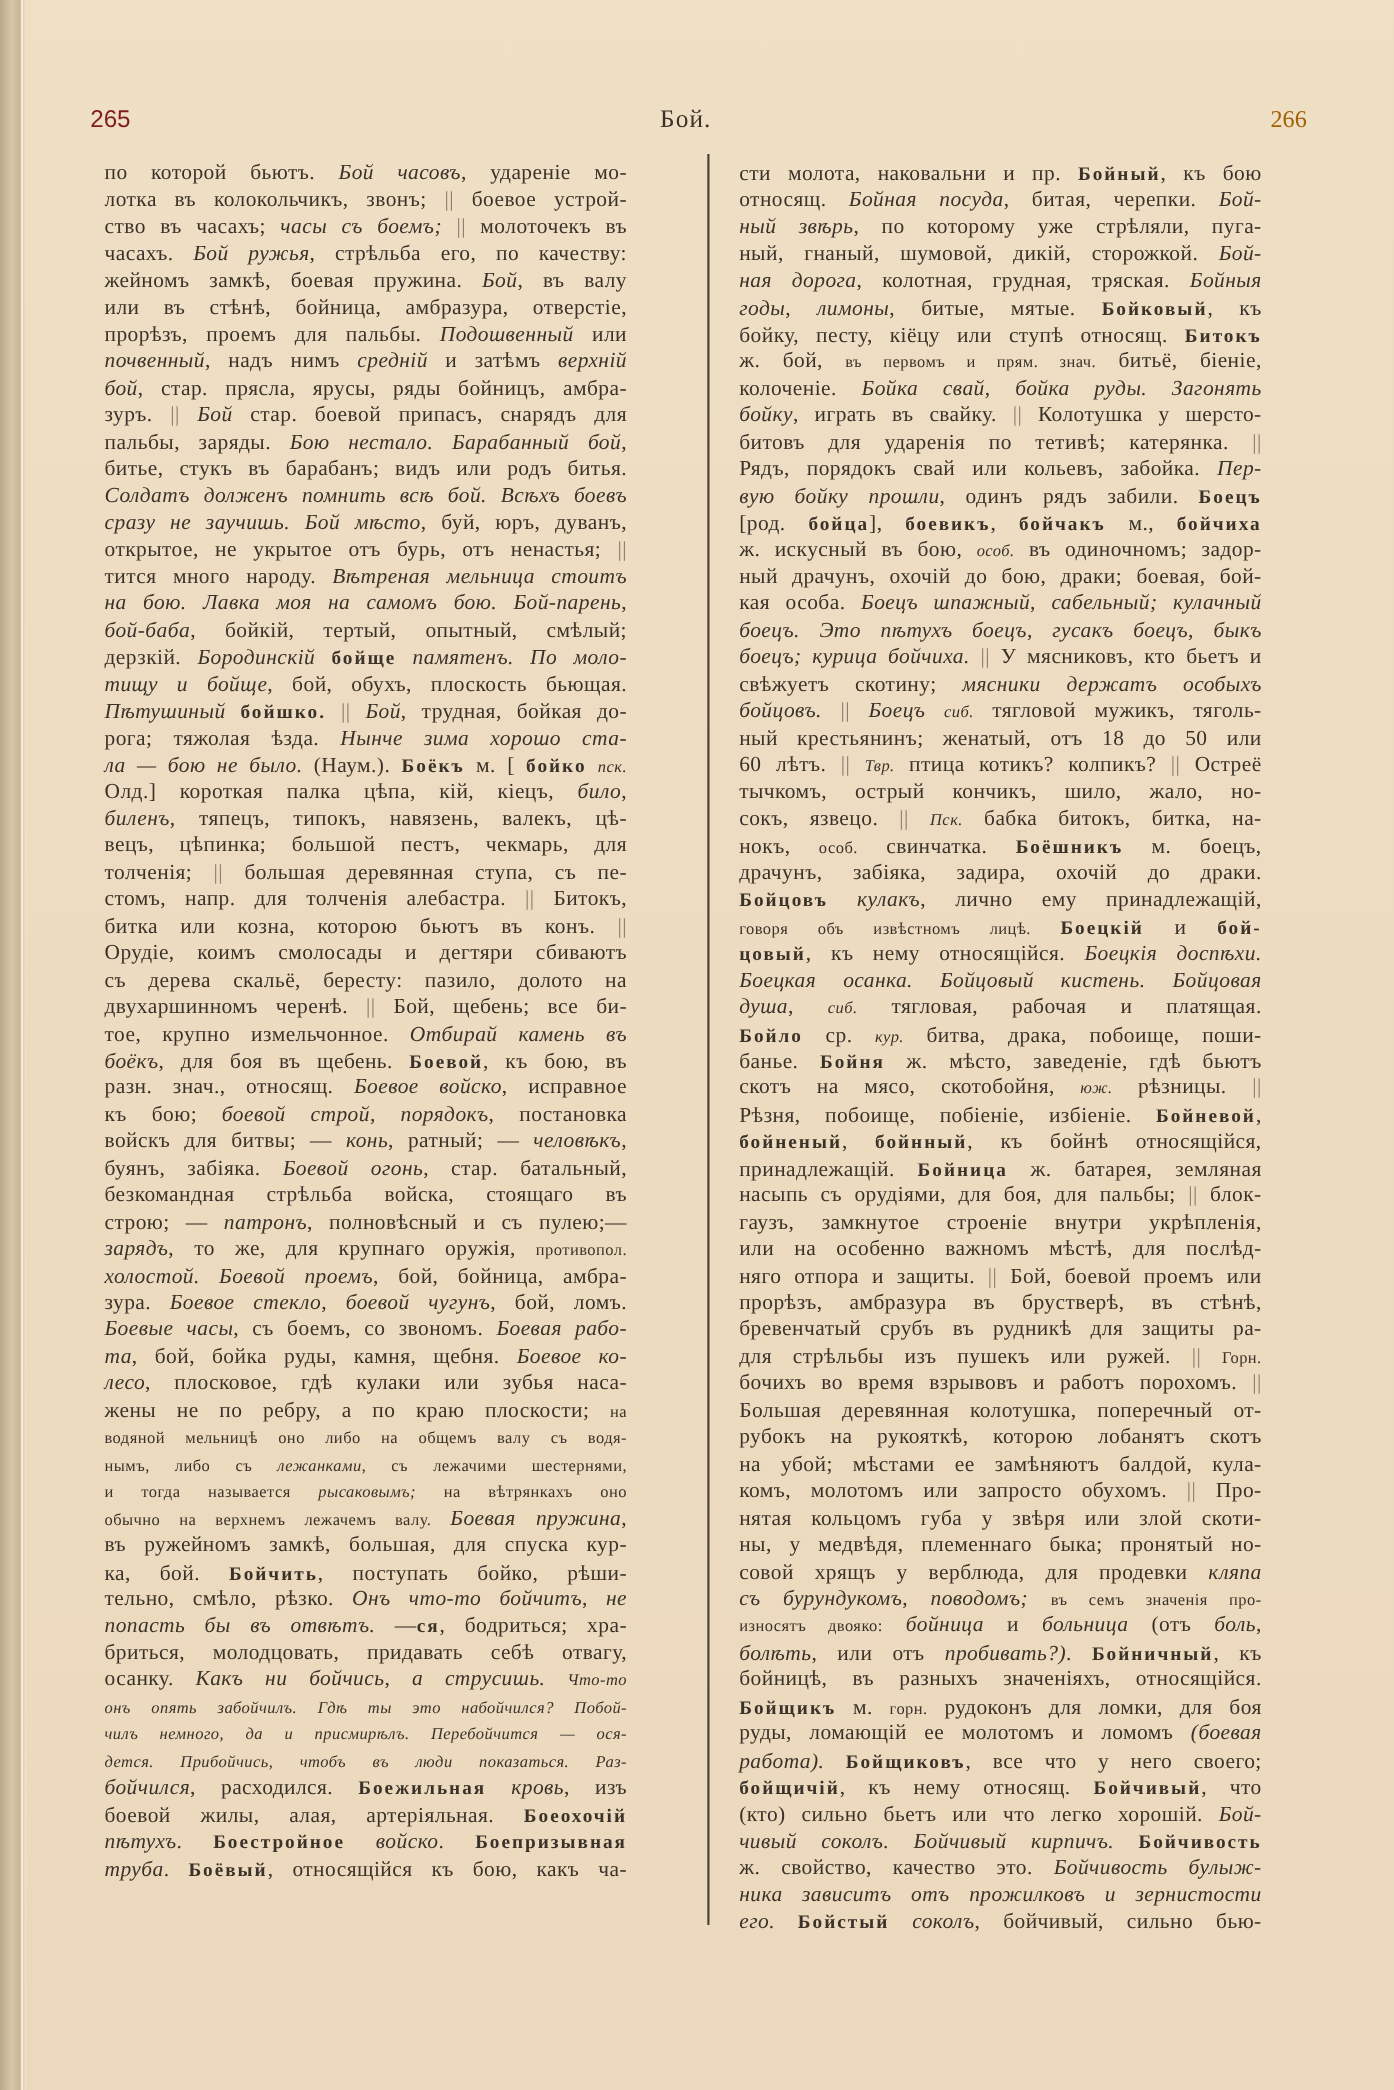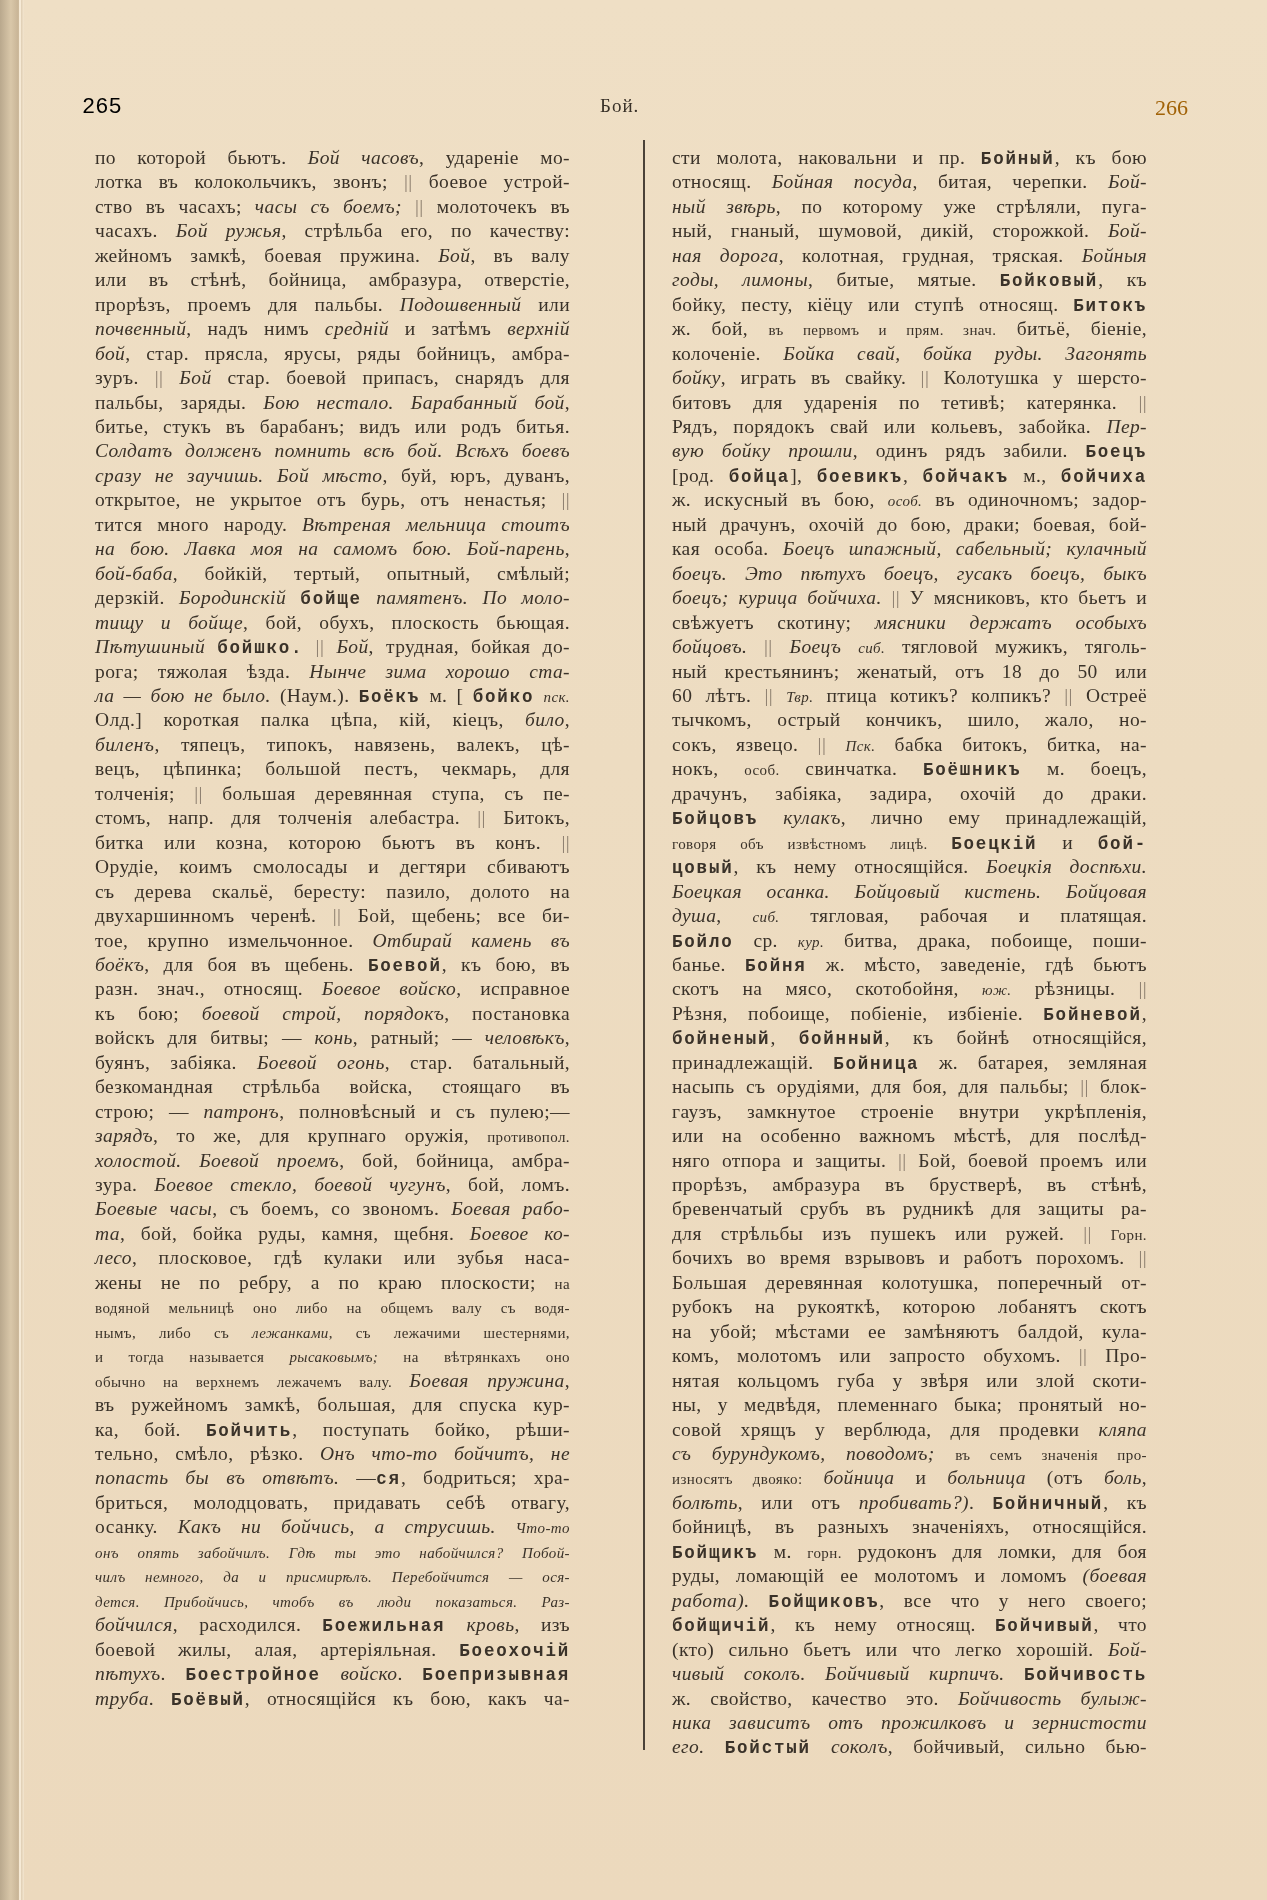--- a/index.html
+++ b/index.html
@@ -15,37 +15,37 @@
     background: linear-gradient(180deg, #efdfc5 0%, #eddcc1 40%, #ecd9bd 100%);
   }
   .binding {
     position: absolute; left: 0; top: 0; width: 24px; height: 1900px;
     background: linear-gradient(90deg, #b9a88d 0%, #d9c7a9 45%, #c9b597 75%, #f4e6cf 100%);
   }
   .binding-line {
     position: absolute; left: 19px; top: 0; width: 2px; height: 1900px; background: #f6ead6;
   }
   .header { position: absolute; top: 95px; left: 0; width: 1267px; height: 30px; font-size: 21px; }
-  .pnum-left { position: absolute; left: 82px; top: 0; font-family: Liberation Mono, monospace; font-size: 22px; color: #000000; }
+  .pnum-left { position: absolute; left: 82px; top: 0; font-family: Liberation Sans, sans-serif; font-size: 22px; color: #7f1d1d; }
   .pnum-right { position: absolute; left: 1155px; top: 0; font-family: "Liberation Serif", serif; font-size: 22px; color: #a16207; }
-  .running-head { position: absolute; left: 600px; top: 0; font-family: "Liberation Serif", serif; font-size: 19px; letter-spacing: 1px; }
+  .running-head { position: absolute; left: 600px; top: 0; font-family: "Liberation Serif", serif; font-size: 23px; letter-spacing: 1px; }
   .col {
     position: absolute; top: 146px; width: 475px;
     font-family: "Liberation Serif", serif; font-size: 19.5px;
     line-height: 24.46px;
   }
   .col-left { left: 95px; }
   .col-right { left: 672px; }
   .divider { position: absolute; left: 643px; top: 140px; width: 2px; height: 1610px; background: #4b4238; }
   .line {
     height: 24.46px; white-space: nowrap; text-align: justify; text-align-last: justify;
     overflow: visible; letter-spacing: 0.4px;
   }
   .seg-i { font-style: italic; }
-  .seg-b { font-family: Liberation Mono, monospace; font-weight: bold; font-size: 17.5px; letter-spacing: 1.8px; }
+  .seg-b { font-family: Liberation Serif, serif; font-weight: bold; font-size: 17.5px; letter-spacing: 1.8px; }
   .seg-s { font-size: 15px; }
   .seg-si { font-size: 15px; font-style: italic; }
   .seg-sep { color: #8b7d6d; }
 </style>
 </head>
 <body>
 
 <div class="binding">
     <div class="binding-line"></div>
   </div>

